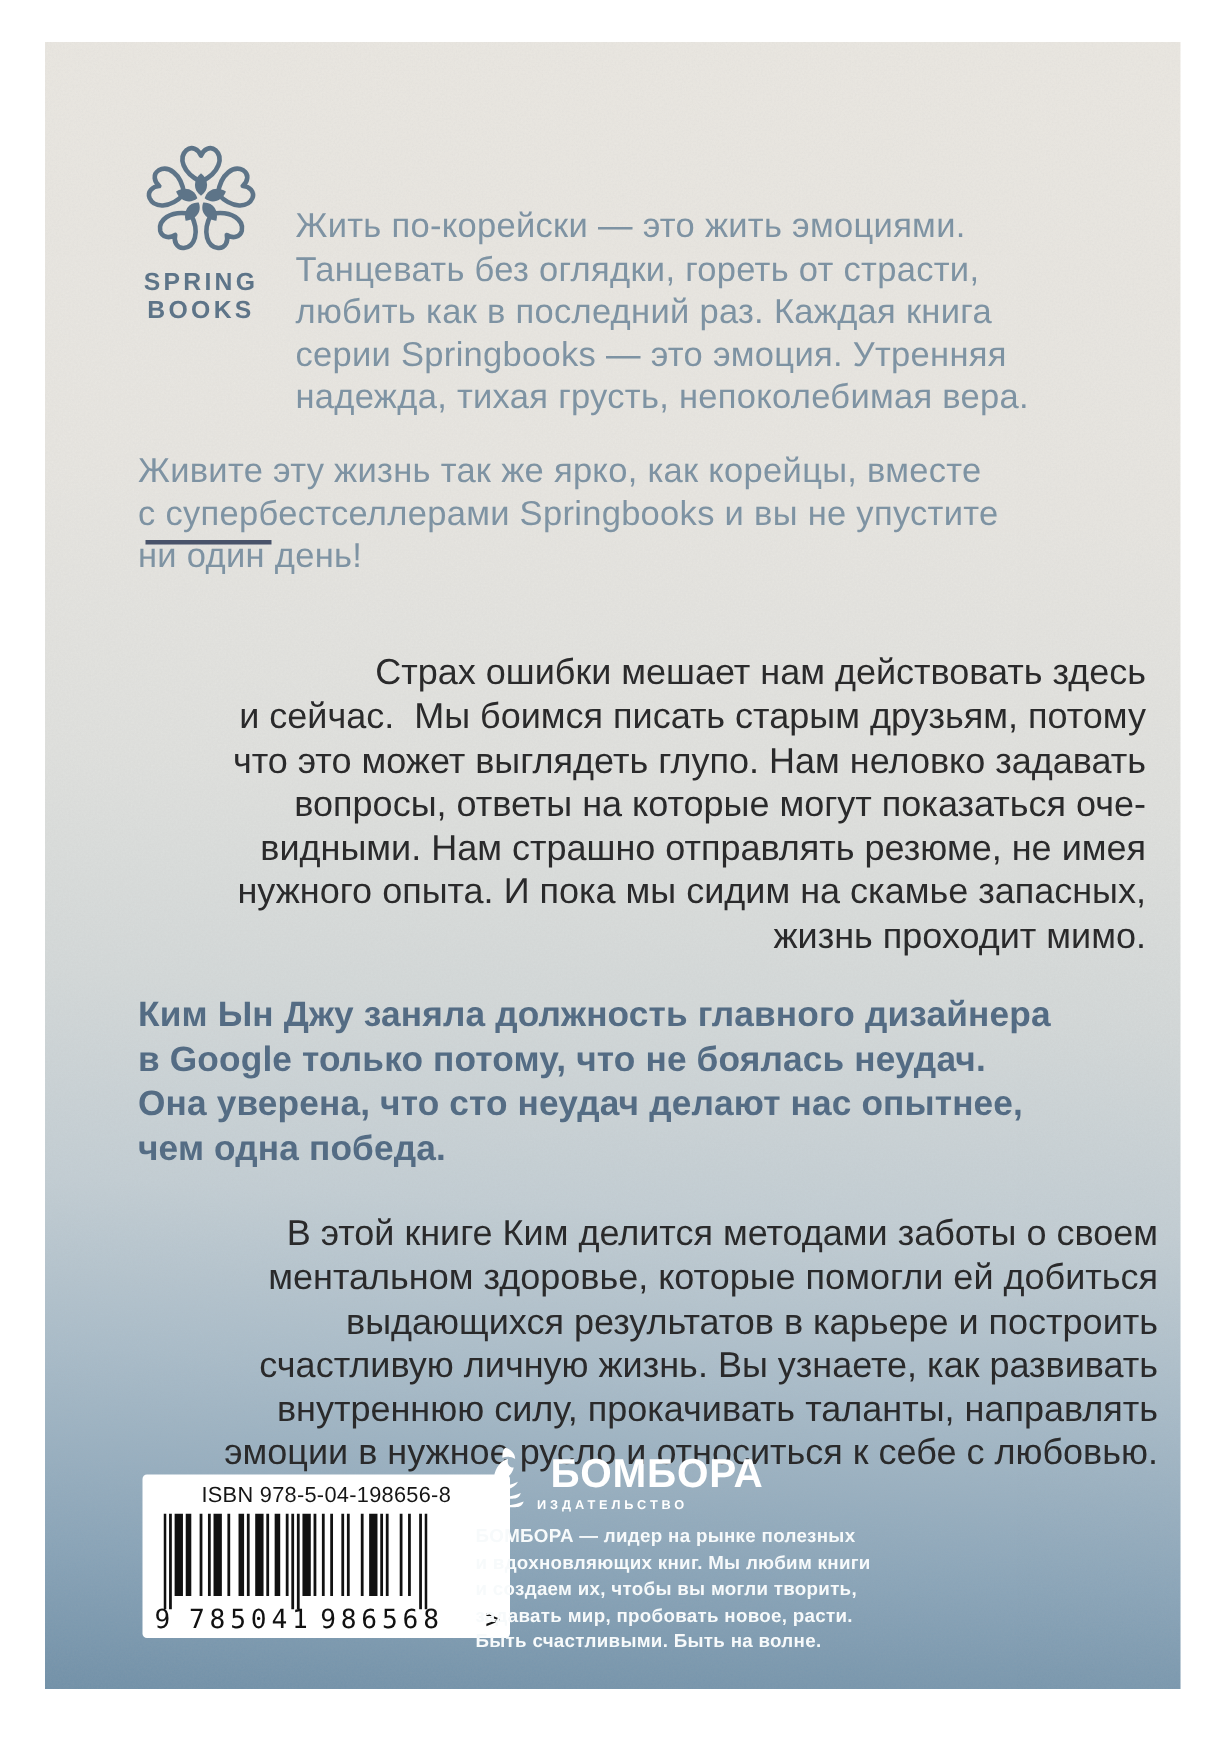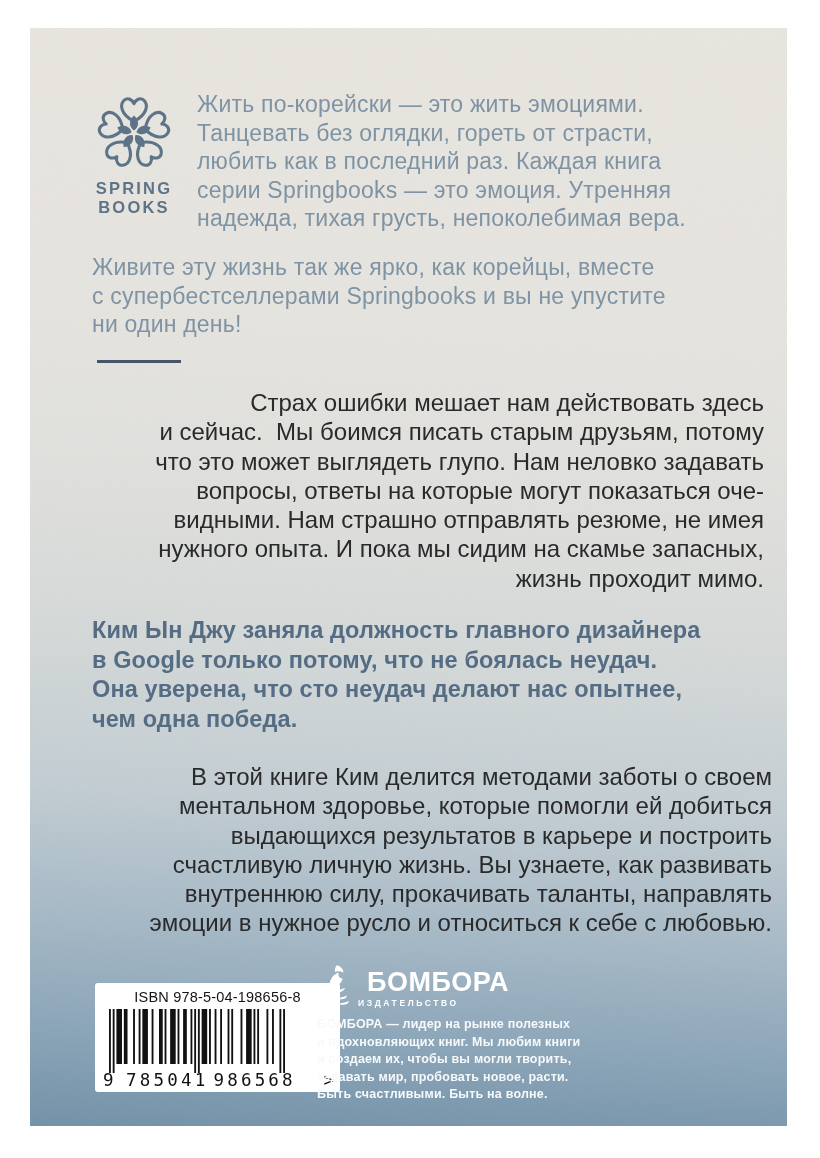--- a/index.html
+++ b/index.html
@@ -5,21 +5,21 @@
   html,body{margin:0;padding:0;}
   body{width:820px;height:1158px;background:#ffffff;overflow:hidden;}
   .page{position:relative;width:820px;height:1158px;background:#ffffff;
         font-family:"Liberation Sans",sans-serif;}
   .cover{position:absolute;left:30px;top:28px;width:757px;height:1098px;overflow:hidden;
         background:linear-gradient(183deg,
           #ebe8e2 0%, #e8e6e1 28%, #e0e1de 45%, #d4d9d9 58%,
           #c3ced4 70%, #a9bcc9 80%, #8aa5b9 91%, #7090a8 100%);}
   .grain{position:absolute;left:0;top:0;width:100%;height:100%;opacity:.55;pointer-events:none;}
 
-  .txt{position:absolute;white-space:pre-wrap;}
+  .txt{position:absolute;white-space:pre-wrap;margin-top:46px;}
   .muted{color:#7e93a3;font-size:23px;line-height:28.6px;letter-spacing:.2px;}
   .intro{left:167px;top:62px;width:555px;}
   .slogan{left:62px;top:225px;width:655px;}
   .divider{position:absolute;left:67px;top:332px;width:84px;height:3px;background:#49536a;}
   .body{color:#2a2a2b;font-size:24px;line-height:29.3px;text-align:right;}
   .body1{left:62px;top:360px;width:672px;}
   .body2{left:62px;top:734px;width:680px;}
   .highlight{left:62px;top:588px;width:650px;color:#546c84;font-weight:bold;
              font-size:23.5px;line-height:29.7px;letter-spacing:.1px;}
 

